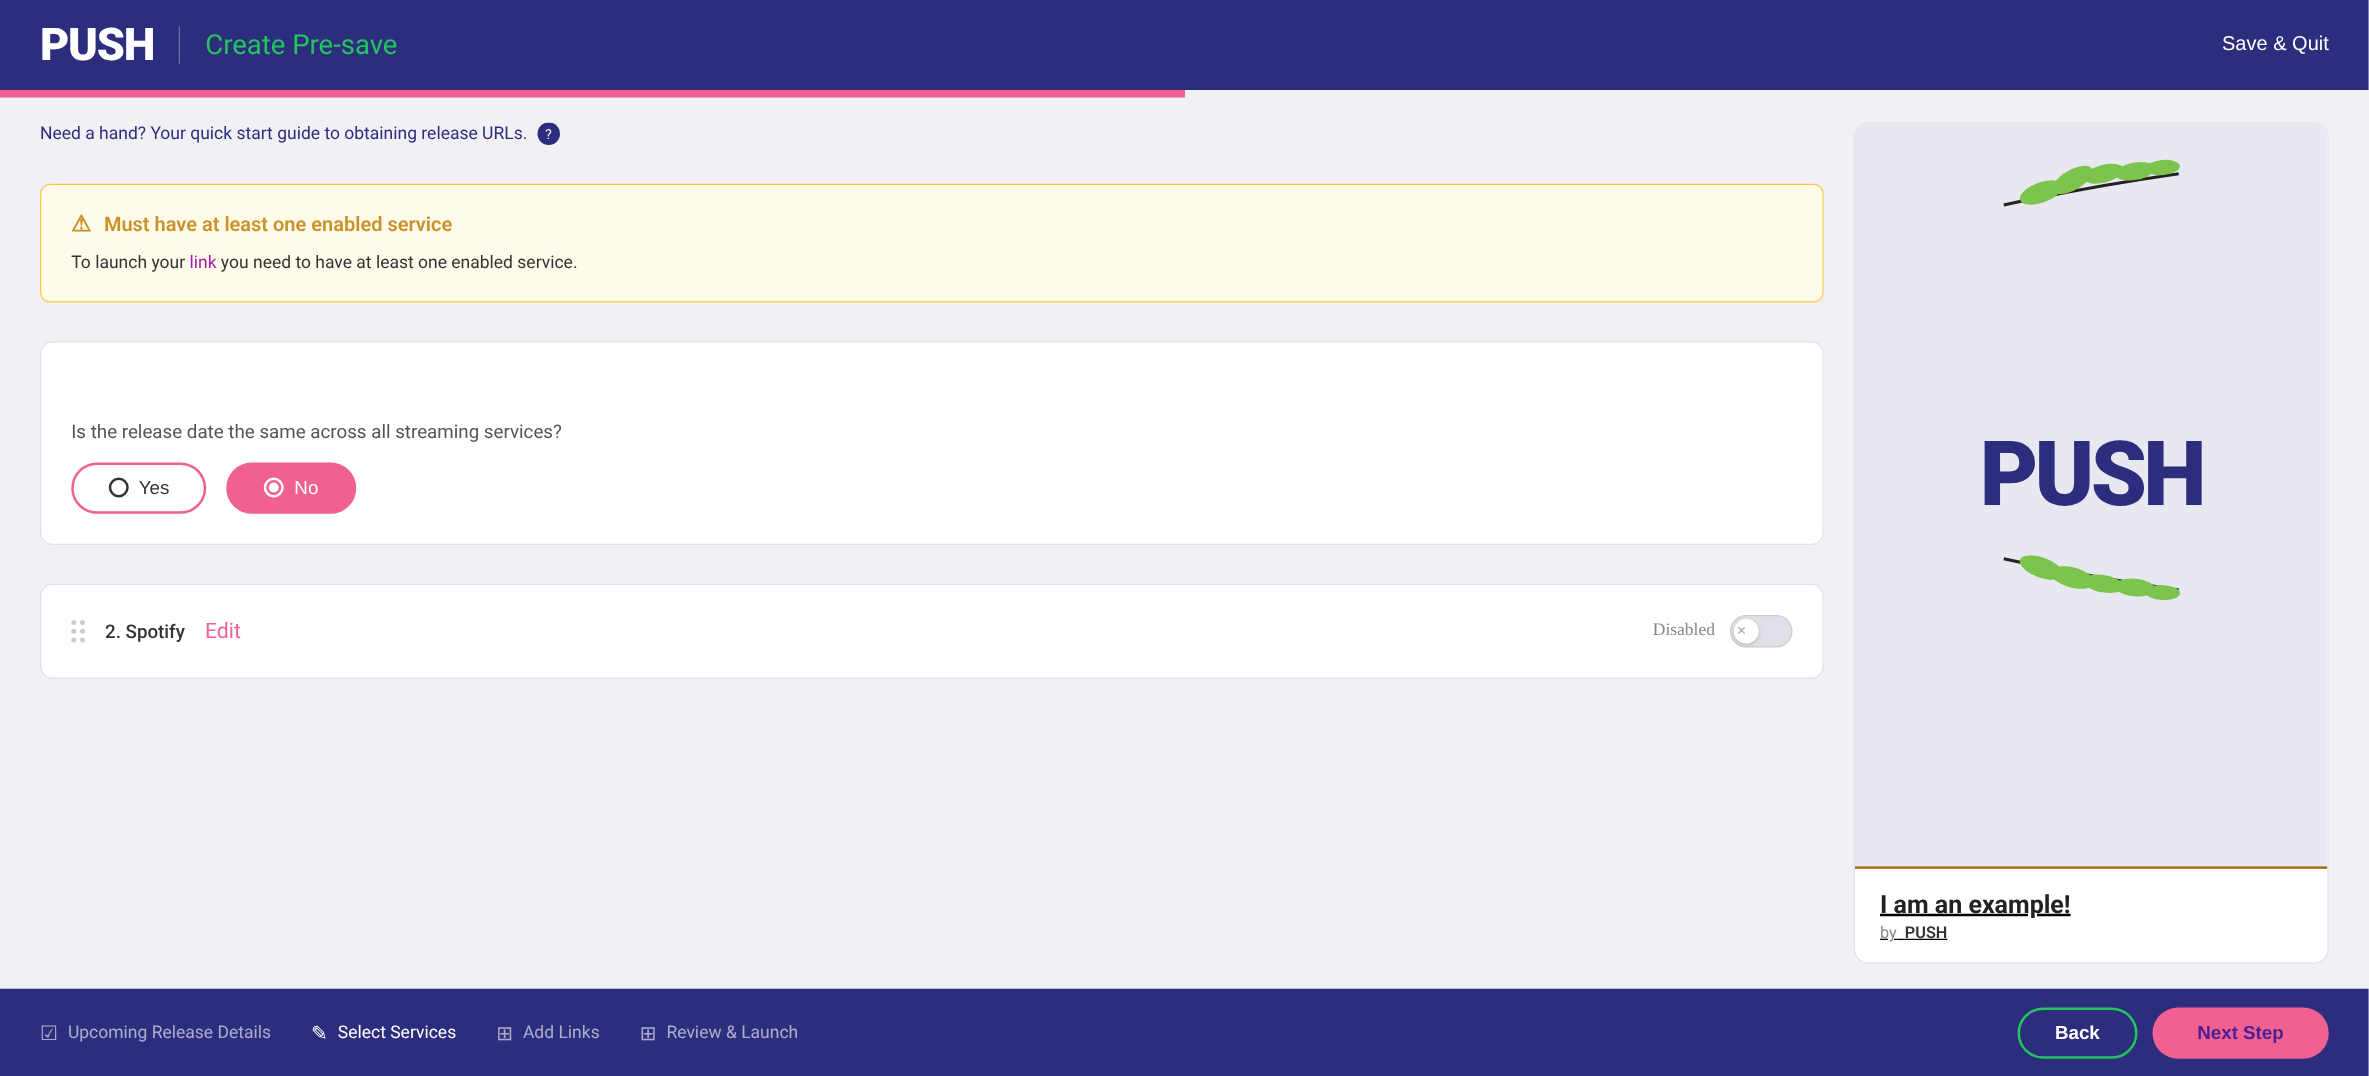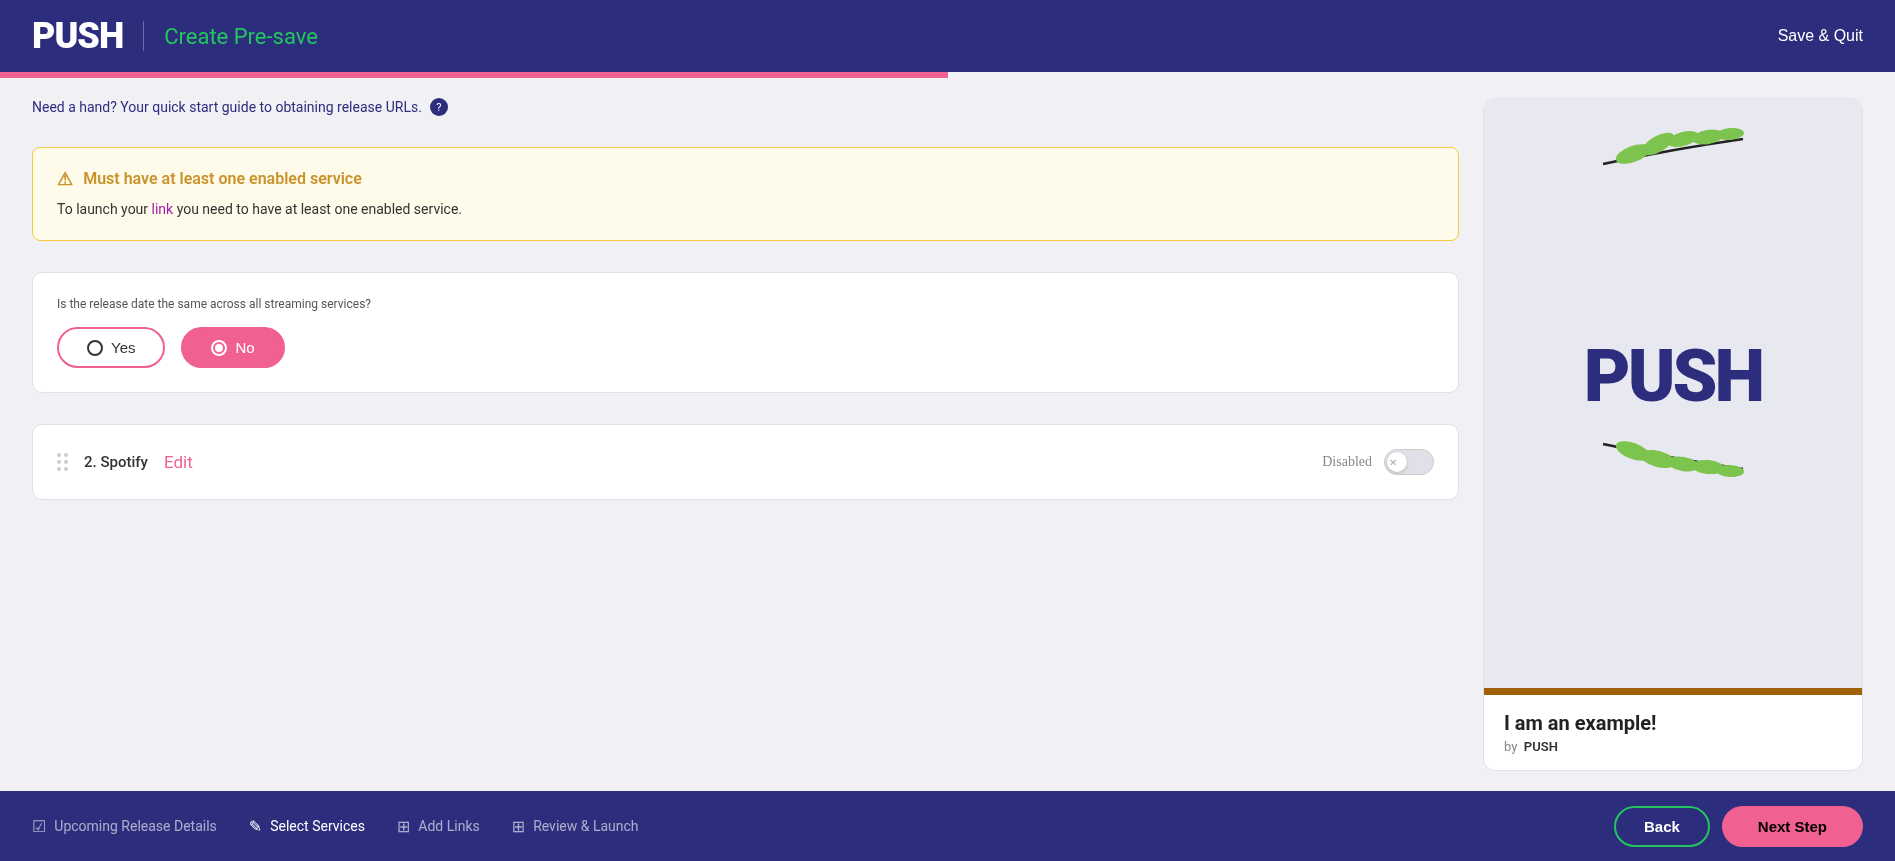--- a/index.html
+++ b/index.html
@@ -137,31 +137,31 @@
     
     .card {
       background: white;
       border-radius: 10px;
       border: 1px solid #e0e0e8;
       padding: 24px;
     }
 
     
     .question-text {
-      font-size: 12px;
+      font-size: 15px;
       color: #555;
       margin-bottom: 16px;
+      margin-top: 38px;
     }
     .radio-group {
       display: flex;
       gap: 16px;
     }
     .radio-btn {
       display: flex;
-      align-items: center;
       gap: 8px;
       padding: 10px 28px;
       border-radius: 50px;
       border: 2px solid #f06090;
       cursor: pointer;
       font-size: 15px;
       font-weight: 500;
       background: white;
       color: #333;
       transition: all 0.2s;
@@ -297,21 +297,22 @@
     }
     .preview-logo {
       font-size: 72px;
       font-weight: 900;
       color: #2d2d7e;
       letter-spacing: -3px;
       z-index: 1;
     }
     .preview-info {
       padding: 16px 20px;
-      border-top: 7px solid #a16207;
+      border-top: 2px solid #a16207;
+      text-decoration: underline;
     }
     .preview-title {
       font-size: 20px;
       font-weight: 700;
       color: #222;
     }
     .preview-subtitle {
       font-size: 13px;
       color: #888;
       margin-top: 4px;
@@ -361,21 +362,21 @@
       color: white;
       padding: 10px 28px;
       border-radius: 50px;
       font-size: 15px;
       font-weight: 600;
       cursor: pointer;
     }
     .btn-next {
       background: #f06090;
       border: none;
-      color: #000000;
+      color: #4c1d95;
       padding: 12px 36px;
       border-radius: 50px;
       font-size: 15px;
       font-weight: 600;
       cursor: pointer;
     }
 
     
     .left-panel::-webkit-scrollbar {
       width: 6px;

